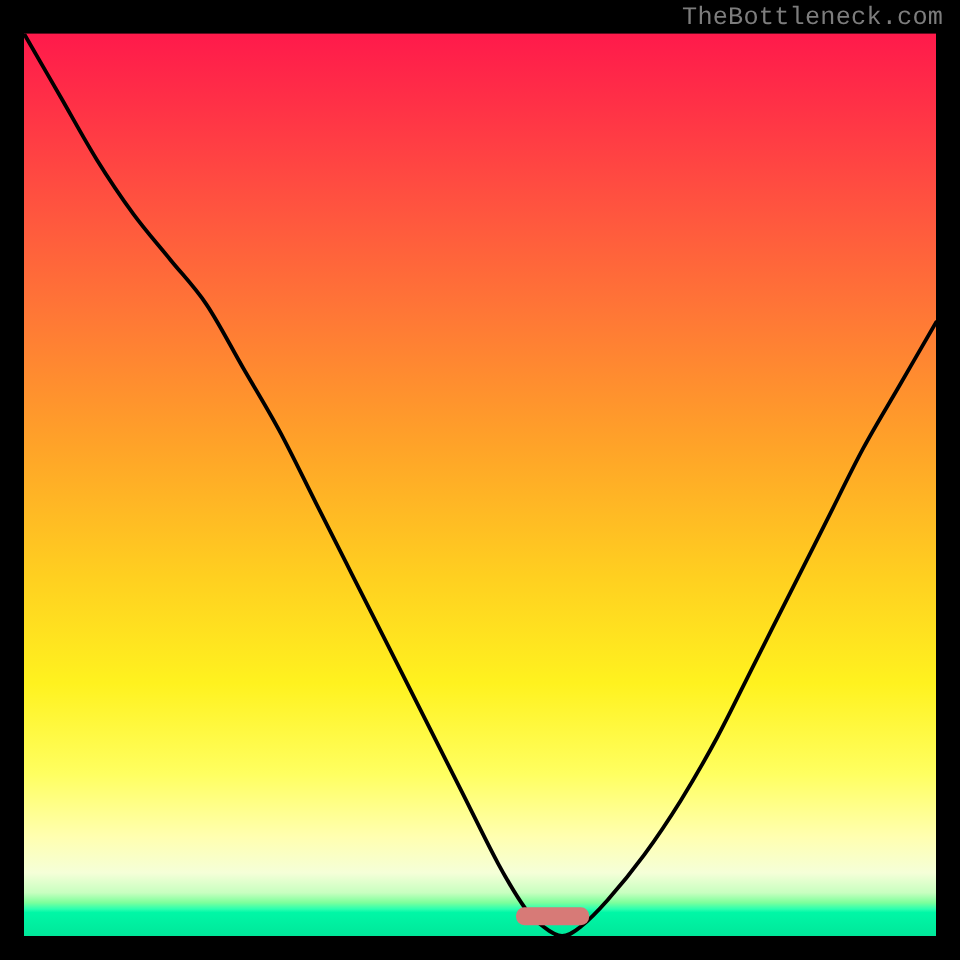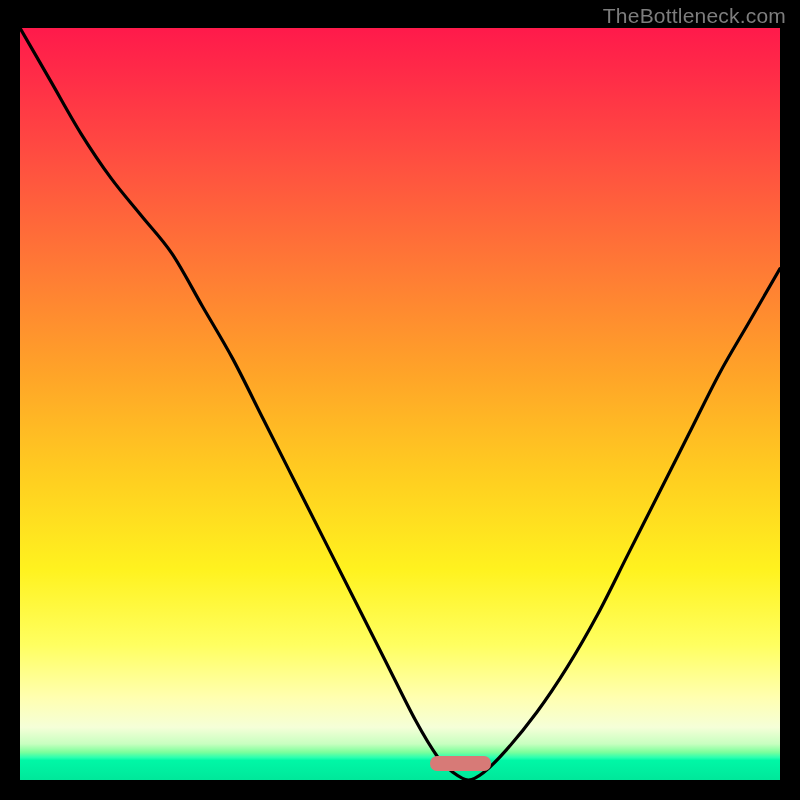--- a/index.html
+++ b/index.html
@@ -9,20 +9,21 @@
     height: 800px;
     background: #000;
     overflow: hidden;
     font-family: Arial, Helvetica, sans-serif;
   }
   .frame {
     position: relative;
     width: 800px;
     height: 800px;
     background: #000;
+    font-family: Liberation Mono, monospace;
   }
   .plot {
     position: absolute;
     left: 20px;
     top: 28px;
     width: 760px;
     height: 752px;
     
     background: linear-gradient(
       to bottom,

